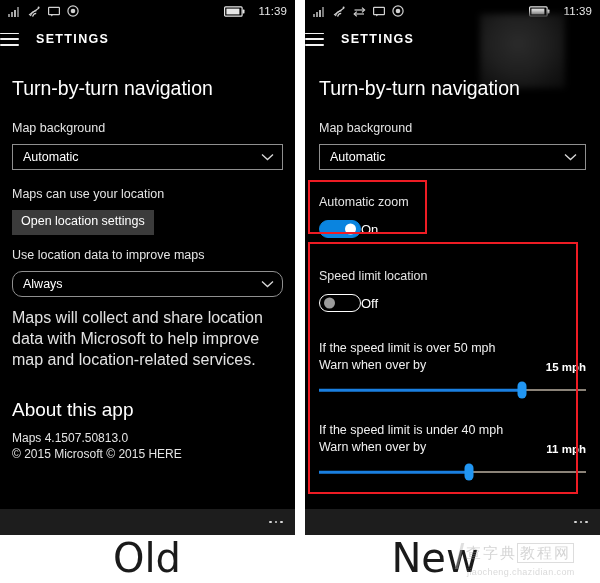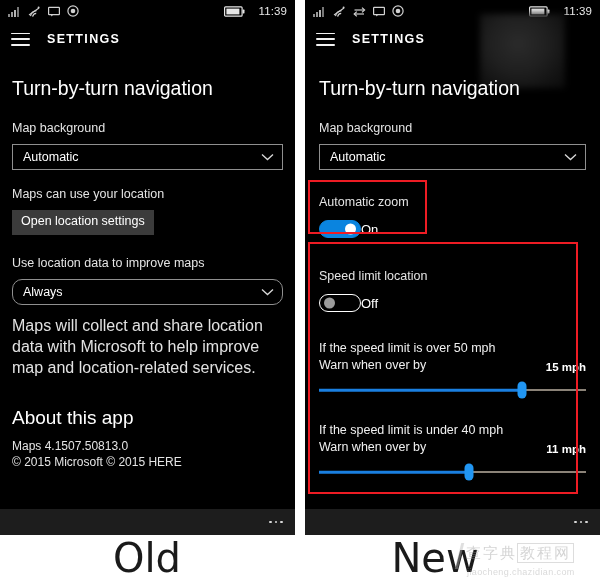--- a/index.html
+++ b/index.html
@@ -68,21 +68,20 @@
     font-size: 11.5px;
     letter-spacing: 0.1px;
   }
   .ico { display: block; }
 
   
   .appbar {
     height: 34px;
     display: flex;
     align-items: center;
-    padding-left: 11px;
     background: #000000;
   }
   .hamburger {
     width: 19px;
     height: 13px;
     display: flex;
     flex-direction: column;
     justify-content: space-between;
     margin-right: 17px;
     cursor: pointer;
@@ -432,21 +431,21 @@
         <span class="cb-value">Automatic</span>
         <svg class="chev" viewBox="0 0 13 8">
           <path d="M1 1.6 L6.5 6.6 L12 1.6" fill="none" stroke="#d9d9d9" stroke-width="1.3"></path>
         </svg>
       </div>
 
 
       <div class="field-label" style="margin-top:16px;">Maps can use your location</div>
       <button class="flat-button" style="margin-top:7px;">Open location settings</button>
 
-      <div class="field-label" style="margin-top:20px;">Use location data to improve maps</div>
+      <div class="field-label" style="margin-top:12px;">Use location data to improve maps</div>
       <div class="combobox" style="margin-top:7px;border-radius:10px;">
         <span class="cb-value">Always</span>
         <svg class="chev" viewBox="0 0 13 8">
           <path d="M1 1.6 L6.5 6.6 L12 1.6" fill="none" stroke="#d9d9d9" stroke-width="1.3"></path>
         </svg>
       </div>
 
       <div class="body-text" style="margin-top:10px;">Maps will collect and share location data with Microsoft to help improve map and location-related services.</div>
 
       <h2 class="section-head" style="margin-top:28px;">About this app</h2>

